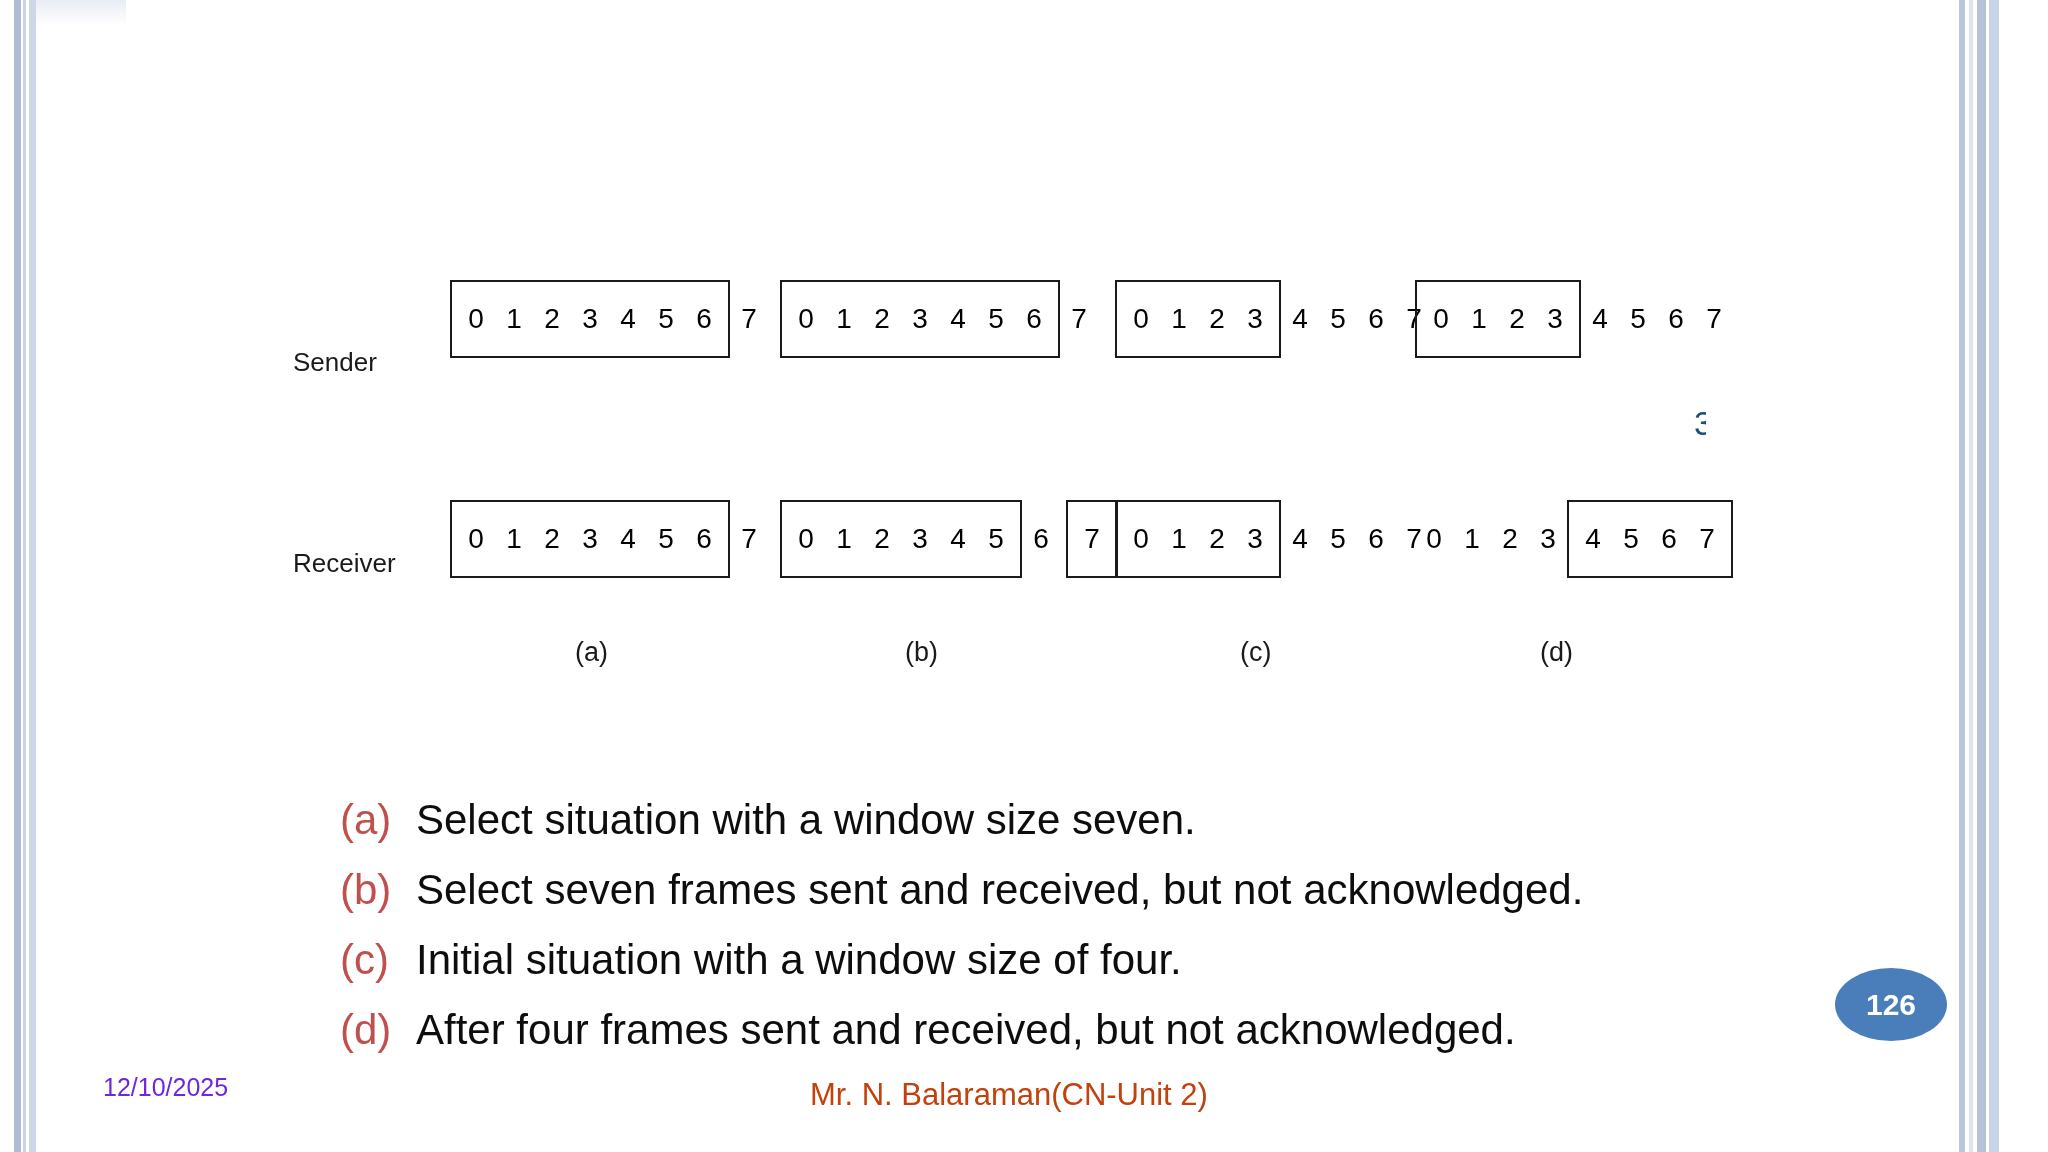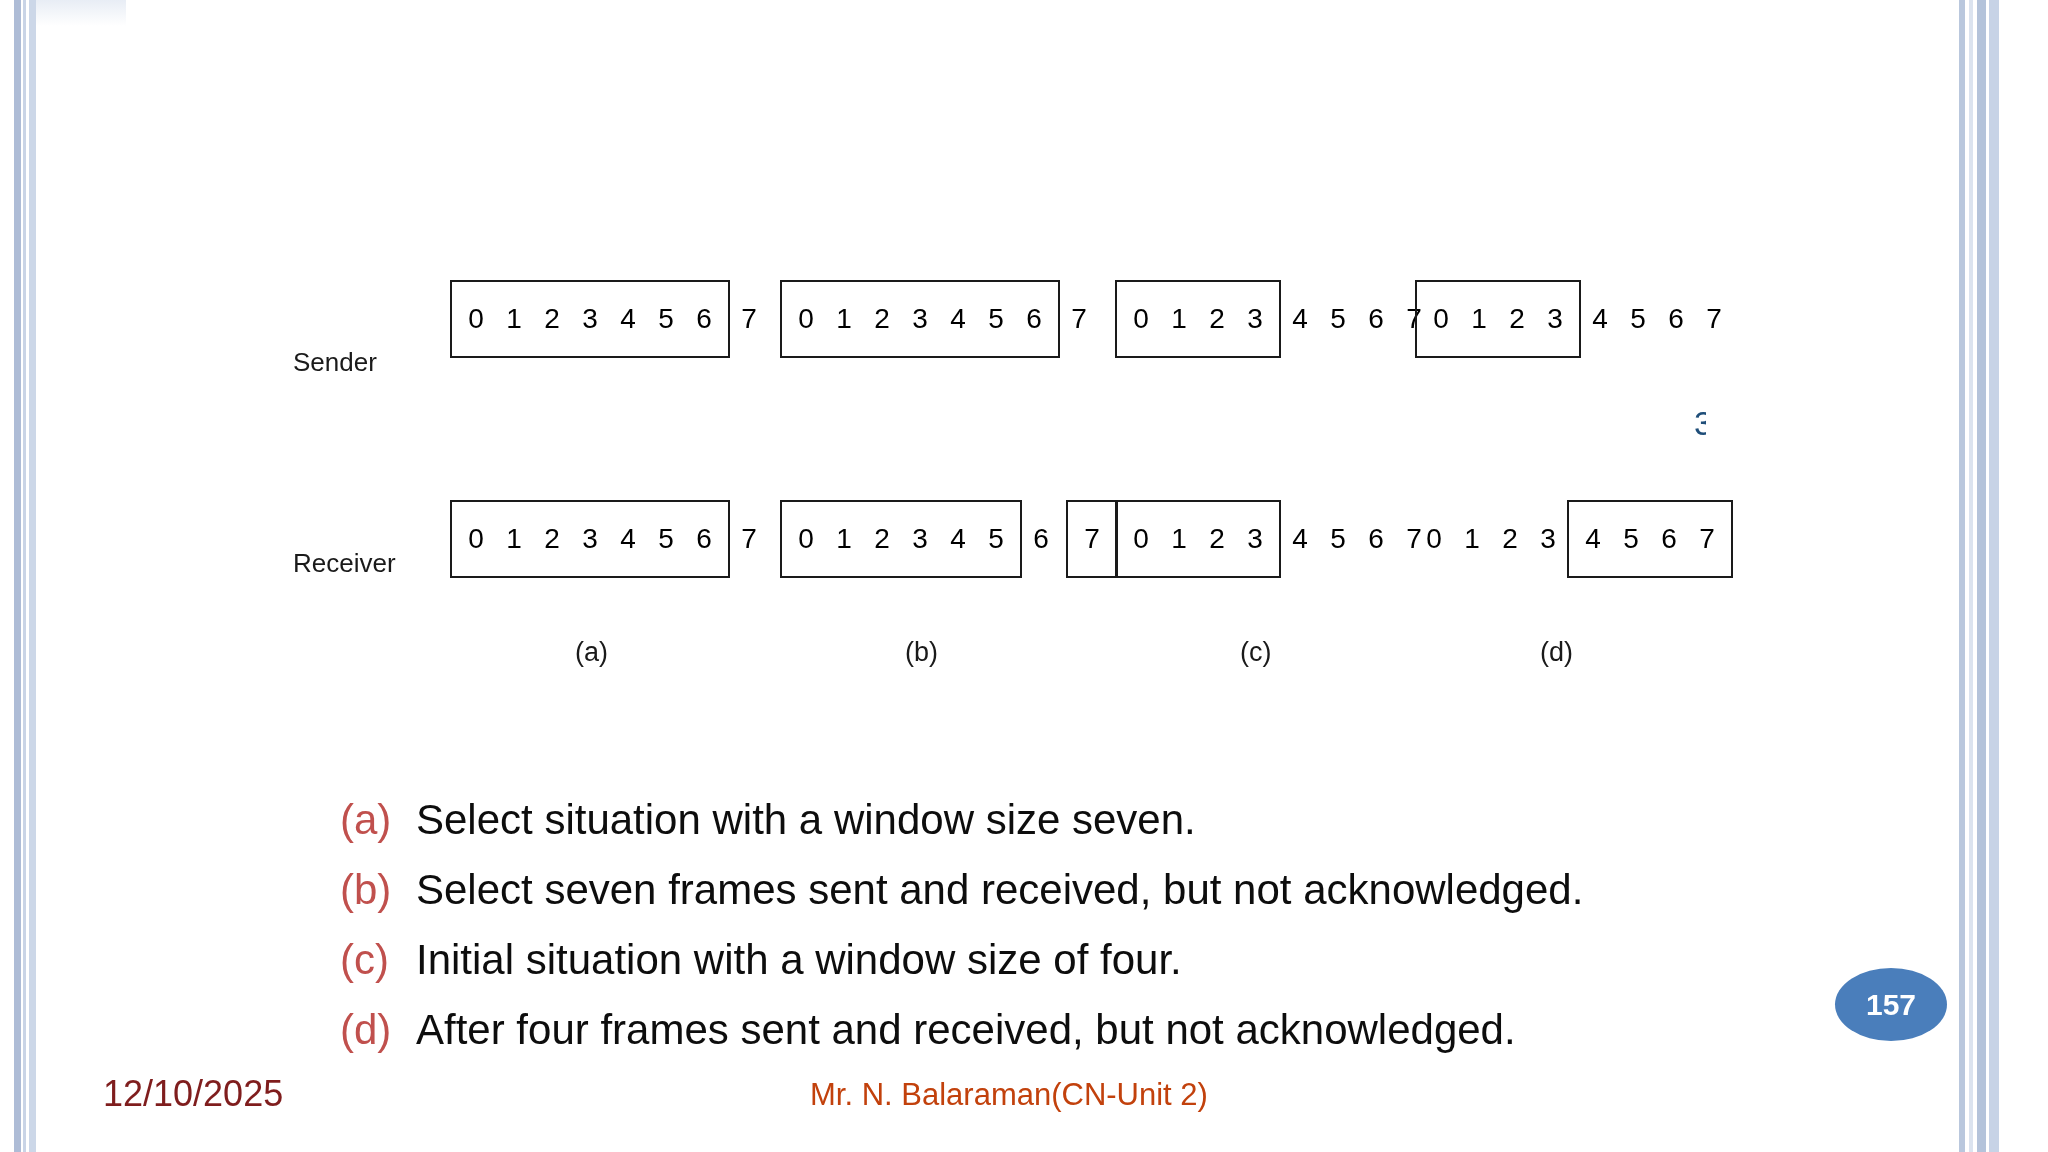--- a/index.html
+++ b/index.html
@@ -148,23 +148,23 @@
     font-size: 42px;
     line-height: 67px;
     flex: 1 1 auto;
   }
 
   
   .footer-date {
     position: absolute;
     left: 103px;
     top: 1073px;
-    color: #7f1d1d;
-    font-family: "Liberation Sans", sans-serif;
-    font-size: 36px;
+    color: #6d28d9;
+    font-family: "Liberation Sans", sans-serif;
+    font-size: 25px;
   }
   .footer-center {
     position: absolute;
     left: 810px;
     top: 1077px;
     color: #c2410c;
     font-family: "Liberation Sans", sans-serif;
     font-size: 31px;
     white-space: nowrap;
   }
@@ -345,15 +345,15 @@
         <span class="bullet-text">Initial situation with a window size of four.</span>
       </div>
       <div class="bullet">
         <span class="bullet-marker">(d)</span>
         <span class="bullet-text">After four frames sent and received, but not acknowledged.</span>
       </div>
     </div>
 
   <div class="footer-date">12/10/2025</div>
   <div class="footer-center">Mr. N. Balaraman(CN-Unit 2)</div>
-  <div class="page-badge">157</div>
+  <div class="page-badge">126</div>
 
 </div>
 
 </body></html>

